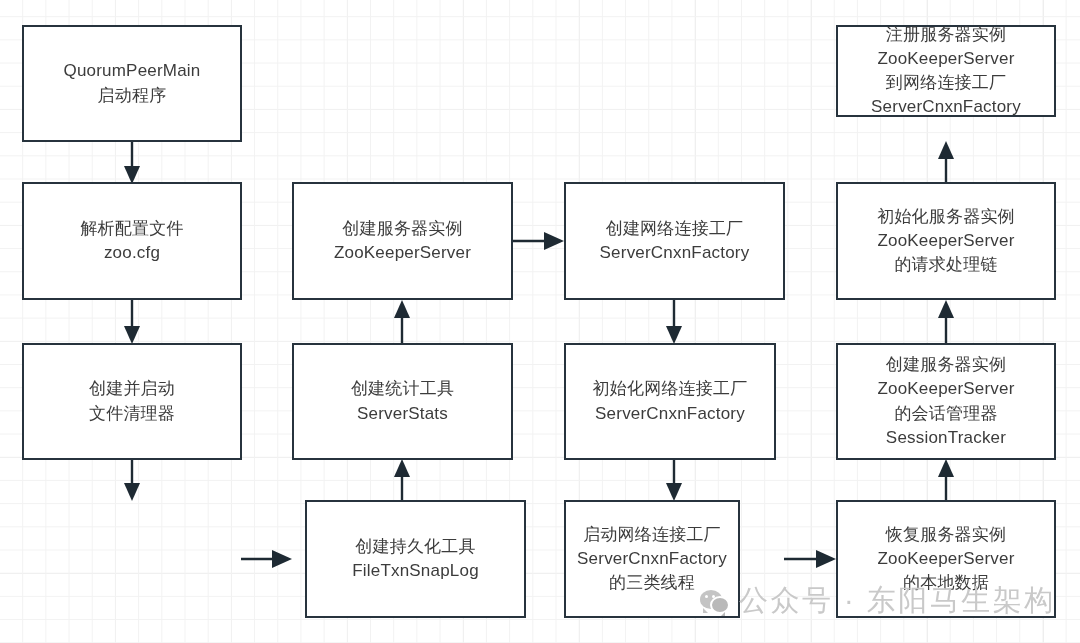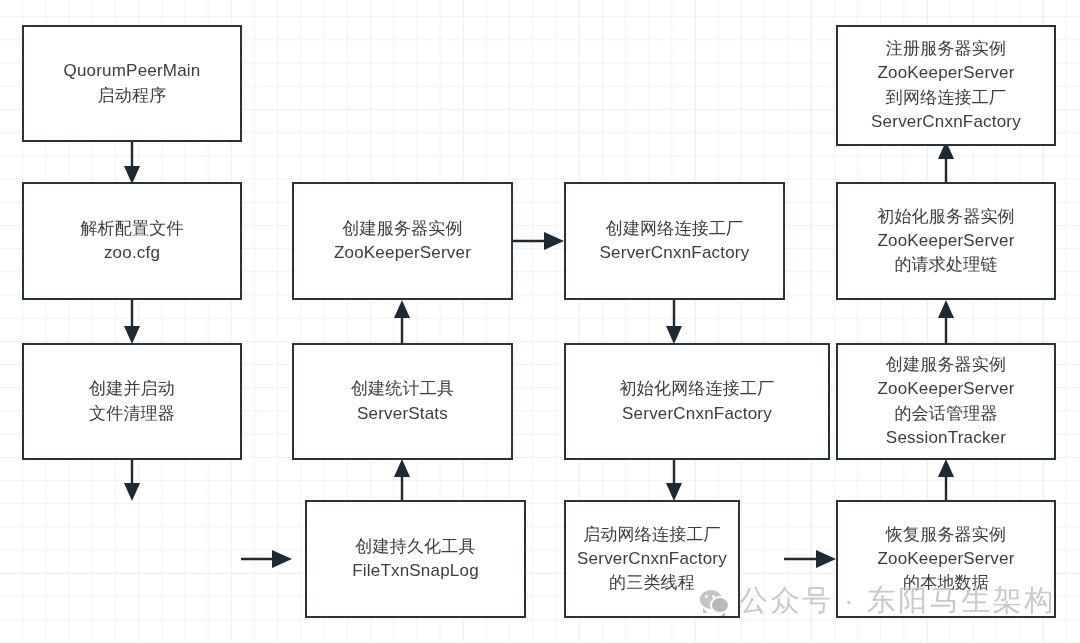--- a/index.html
+++ b/index.html
@@ -136,37 +136,37 @@
 
   <div class="node" style="left:305px; top:500px; width:221px; height:118px;">创建持久化工具
 FileTxnSnapLog</div>
   <div class="node" style="left:292px; top:343px; width:221px; height:117px;">创建统计工具
 ServerStats</div>
   <div class="node" style="left:292px; top:182px; width:221px; height:118px;">创建服务器实例
 ZooKeeperServer</div>
 
   <div class="node" style="left:564px; top:182px; width:221px; height:118px;">创建网络连接工厂
 ServerCnxnFactory</div>
-  <div class="node" style="left:564px; top:343px; width:266px; height:117px;">初始化网络连接工厂
+  <div class="node" style="left:564px; top:343px; width:212px; height:117px;">初始化网络连接工厂
 ServerCnxnFactory</div>
   <div class="node" style="left:564px; top:500px; width:176px; height:118px;">启动网络连接工厂
 ServerCnxnFactory
 的三类线程</div>
 
   <div class="node" style="left:836px; top:500px; width:220px; height:118px;">恢复服务器实例
 ZooKeeperServer
 的本地数据</div>
   <div class="node" style="left:836px; top:343px; width:220px; height:117px;">创建服务器实例
 ZooKeeperServer
 的会话管理器
 SessionTracker</div>
   <div class="node" style="left:836px; top:182px; width:220px; height:118px;">初始化服务器实例
 ZooKeeperServer
 的请求处理链</div>
-  <div class="node" style="left:836px; top:25px;  width:220px; height:121px;text-align:center;">注册服务器实例
+  <div class="node" style="left:836px; top:25px;  width:220px; height:92px;text-align:center;">注册服务器实例
 ZooKeeperServer
 到网络连接工厂
 ServerCnxnFactory</div>
 
   <svg class="edge" style="left:112px; top:138px;" width="40" height="50">
     <line x1="20" y1="4" x2="20" y2="34"></line>
     <polygon points="20,46 12,28 28,28"></polygon>
   </svg>
 
   <svg class="edge" style="left:112px; top:298px;" width="40" height="50">

